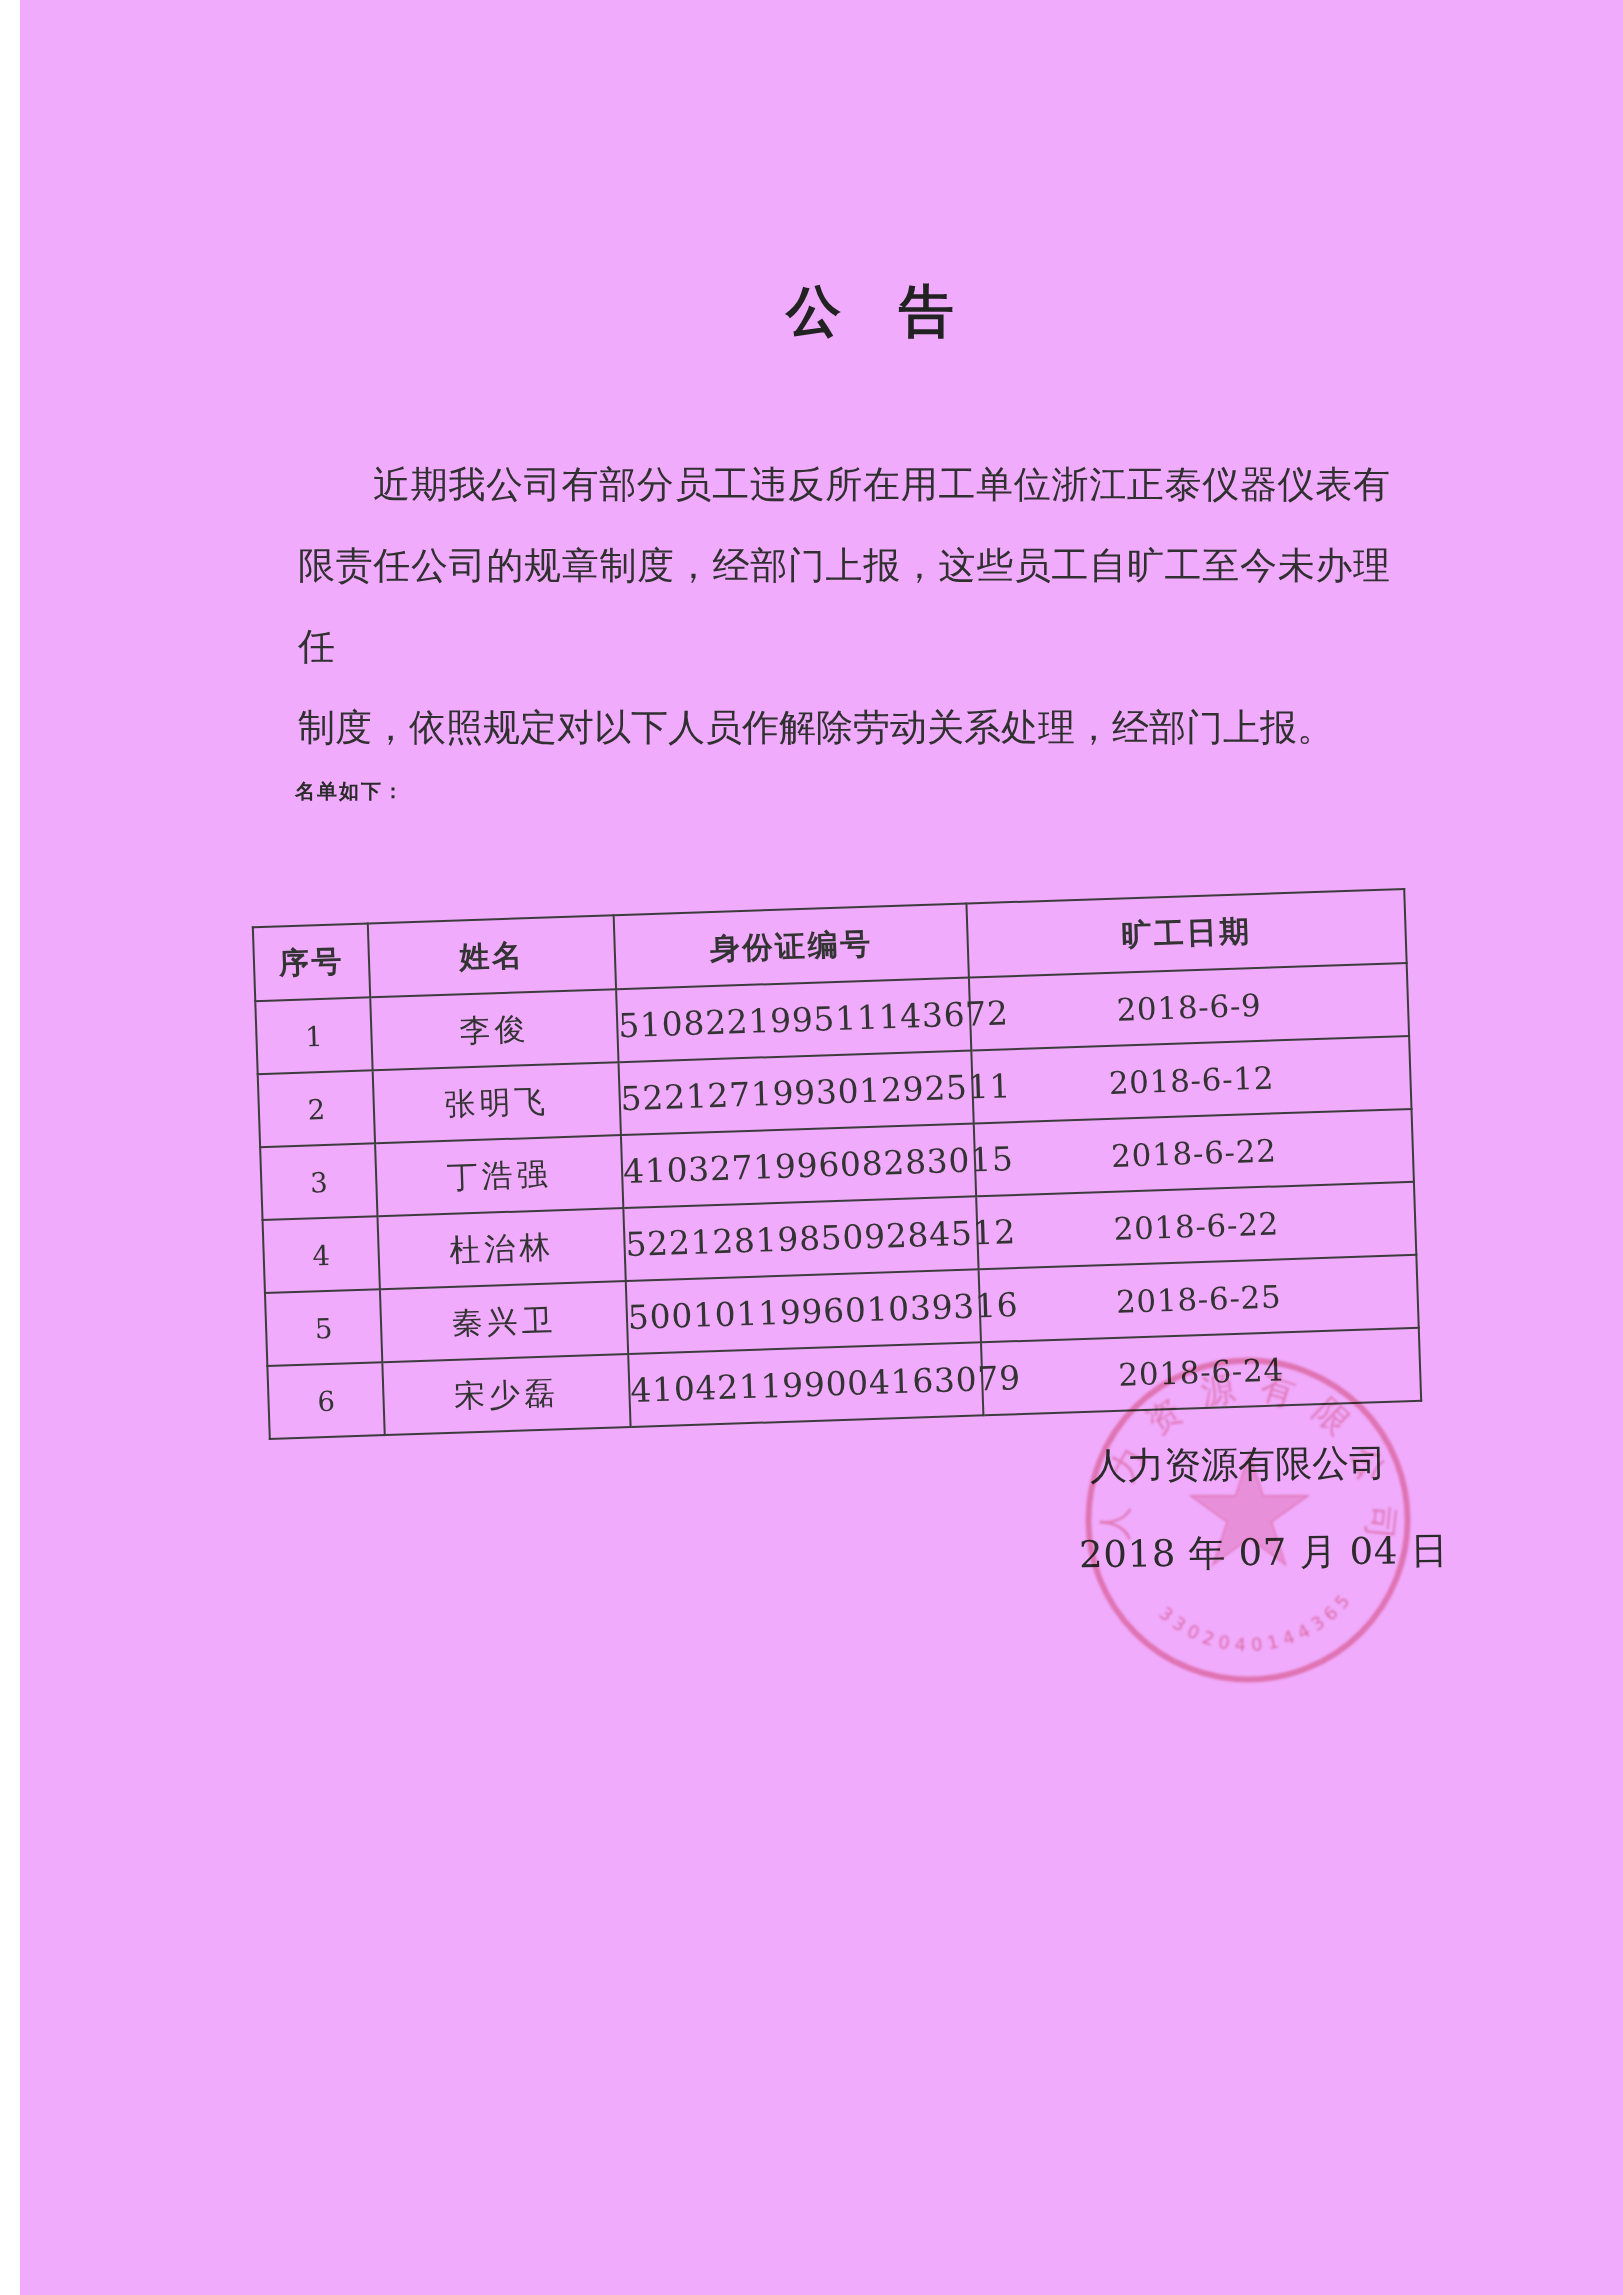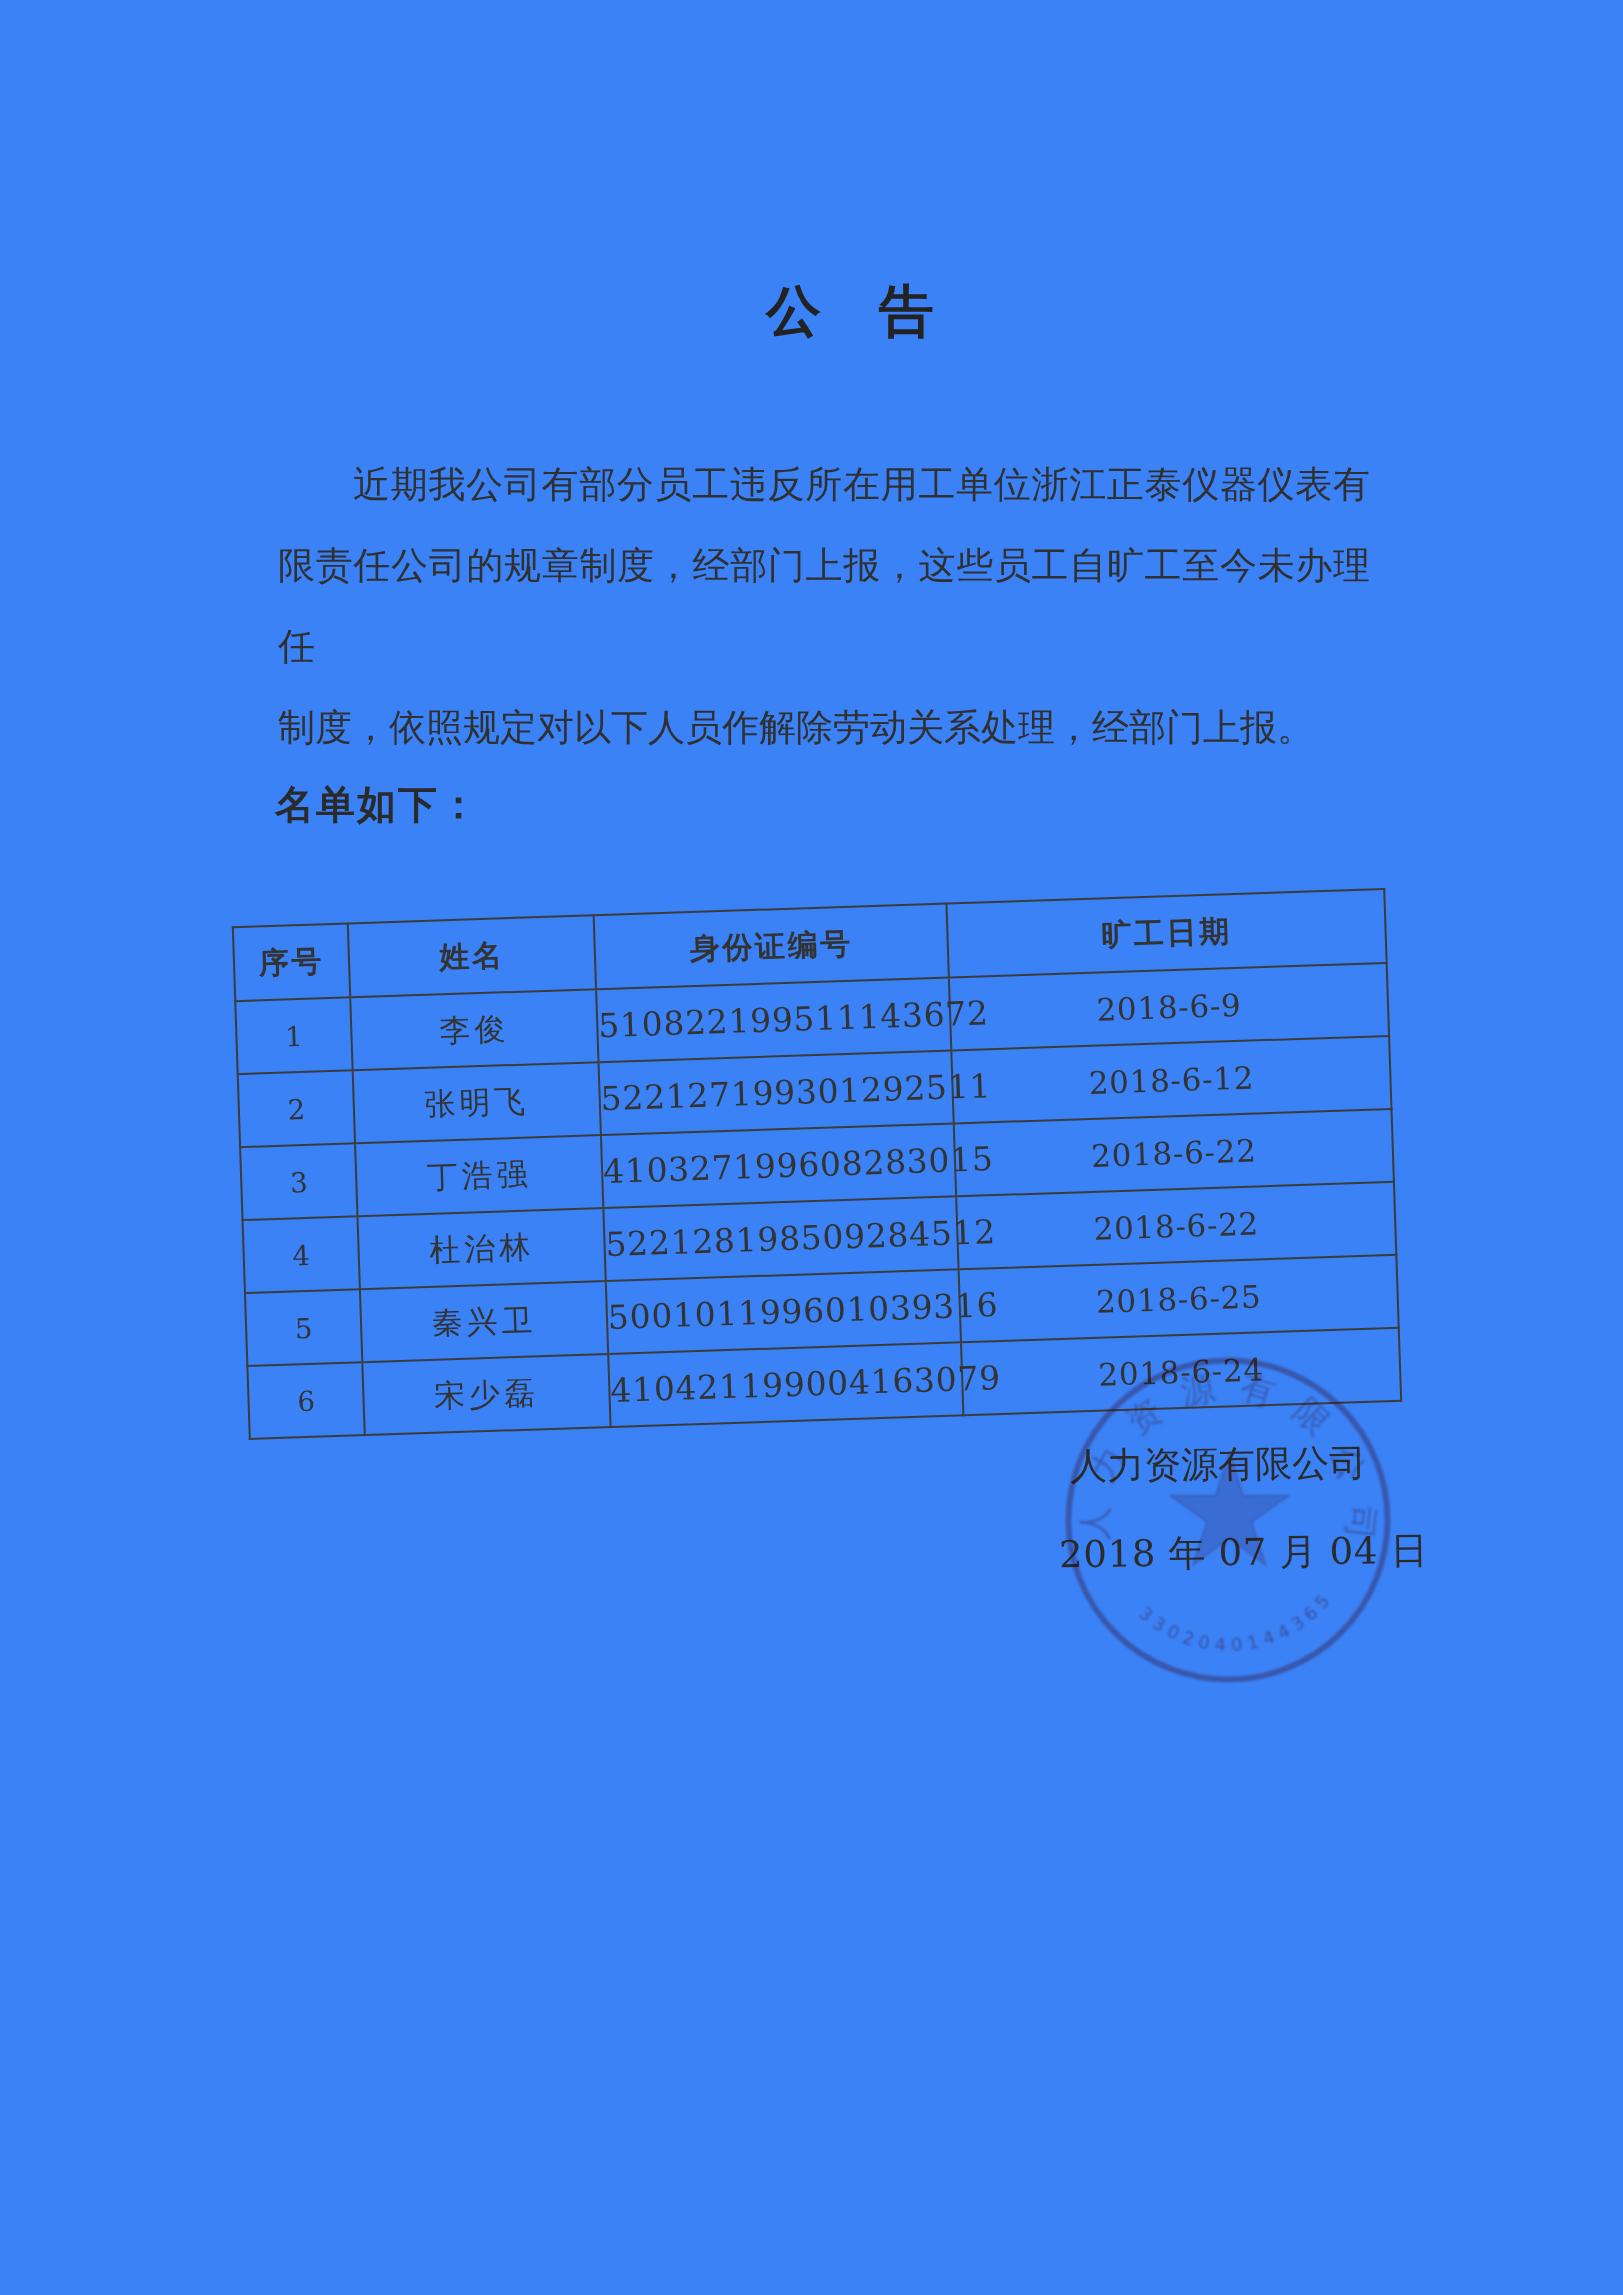--- a/index.html
+++ b/index.html
@@ -4,21 +4,21 @@
 <style>
   html, body { margin: 0; padding: 0; }
   body {
     width: 1623px; height: 2295px;
     background: #ffffff;
     position: relative;
     font-family: "DejaVu Serif", "Liberation Serif", serif;
     color: #2e2e2e;
     overflow: hidden;
   }
-  .page { position: absolute; inset: 0; background: #3b82f6; }
+  .page { position: absolute; inset: 0; background: #f0abfc; margin-left: 20px; }
 
   .title {
     position: absolute;
     top: 275px; left: 0; width: 1623px;
     margin: 0; padding-left: 39px;
     text-align: center;
     font-size: 55px; font-weight: 600;
     letter-spacing: 1.3px;
     color: #222222;
   }
@@ -32,21 +32,21 @@
     color: #303030;
     font-family: Liberation Serif, serif;
   }
   .body-text .line { text-align: justify; }
   .body-text .line.stretch { text-align-last: justify; }
   .body-text .line.indent { text-indent: 75px; }
 
   .list-label {
     position: absolute;
     left: 275px; top: 778px;
-    font-size: 39px; font-weight: 700;
+    font-size: 20px; font-weight: 700;
     letter-spacing: 2px;
     color: #2a2a2a;
   }
 
   table.roster {
     position: absolute;
     left: 240px; top: 907px;
     width: 1152px;
     border-collapse: collapse;
     table-layout: fixed;

